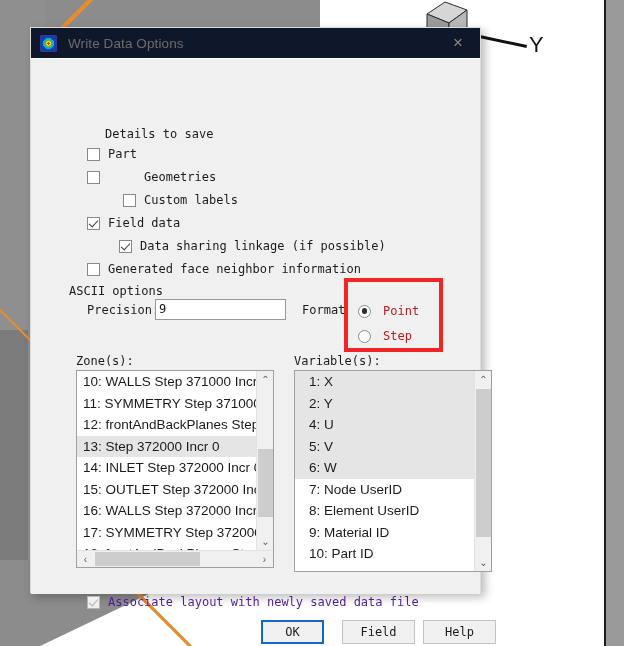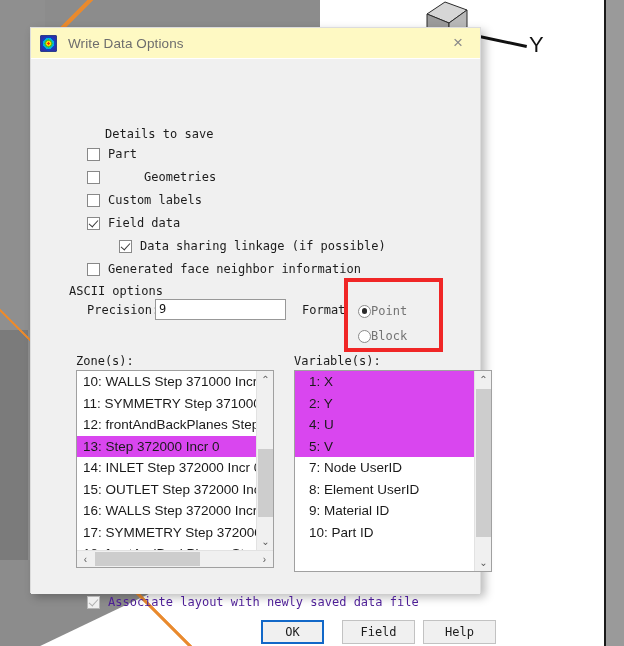--- a/index.html
+++ b/index.html
@@ -111,21 +111,21 @@
     top: 27px;
     width: 451px;
     height: 566px;
     background: #f0f0f0;
     box-shadow: 4px 4px 9px rgba(0,0,0,0.28);
     border: 1px solid #dcdcdc;
     box-sizing: border-box;
   }
   #titlebar {
     height: 30px;
-    background: #fef9c3;
+    background: #0f172a;
     display: flex;
     align-items: center;
     position: relative;
     border-bottom: 1px solid #ffffff;
   }
   #app-icon {
     width: 17px; height: 17px;
     margin-left: 9px;
     border-radius: 1px;
     background:
@@ -268,24 +268,24 @@
   }
   .radio-dot.on::after {
     content: "";
     position: absolute;
     left: 2.8px; top: 2.8px;
     width: 5.4px; height: 5.4px;
     border-radius: 50%;
     background: #2b2b2b;
   }
   .radio-label {
-    margin-left: 0;
-    font-family: "DejaVu Sans Mono", monospace;
-    font-size: 12px;
-    color: #737373;
+    margin-left: 12px;
+    font-family: "DejaVu Sans Mono", monospace;
+    font-size: 12px;
+    color: #b91c1c;
   }
 
   
   .list-wrap {
     position: absolute;
     border: 1px solid #a0a0a0;
     background: #fff;
     box-sizing: border-box;
     overflow: hidden;
   }
@@ -304,21 +304,21 @@
     line-height: 21.5px;
     padding-left: 6px;
     font-family: "Liberation Sans", sans-serif;
     font-size: 13.5px;
     color: #1a1a1a;
     white-space: nowrap;
     overflow: hidden;
     box-sizing: border-box;
   }
   #vars-wrap .list-item { padding-left: 14px; }
-  .list-item.sel { background: #d946ef; }
+  .list-item.sel { background: #e5e5e5; }
 
   
   .vsb {
     position: absolute;
     right: 0; top: 0;
     width: 17px;
     background: #f0f0f0;
     border-left: 1px solid #e2e2e2;
     box-sizing: border-box;
   }
@@ -424,21 +424,21 @@
     <div class="sec-title" style="left:38px; top:68px;padding-left:36px;">Details to save</div>
 
     <div class="chk-row" style="top:85px;">
       <span class="chk-box"></span>
       <span class="chk-label">Part</span>
     </div>
     <div class="chk-row" style="top:108px;gap:36px;">
       <span class="chk-box"></span>
       <span class="chk-label">Geometries</span>
     </div>
-    <div class="chk-row" style="top:131px;">
+    <div class="chk-row" style="top:131px;margin-left:36px;">
       <span class="chk-box"></span>
       <span class="chk-label">Custom labels</span>
     </div>
     <div class="chk-row" style="top:154px;">
       <span class="chk-box checked"></span>
       <span class="chk-label">Field data</span>
     </div>
     <div class="chk-row" style="top:177px;margin-left:32px;">
       <span class="chk-box checked"></span>
       <span class="chk-label">Data sharing linkage (if possible)</span>
@@ -455,21 +455,21 @@
     <div id="format-label">Format</div>
 
     <div id="red-annot"></div>
 
     <div class="radio-row" style="top:243px;">
       <span class="radio-dot on"></span>
       <span class="radio-label">Point</span>
     </div>
     <div class="radio-row" style="top:268px;">
       <span class="radio-dot"></span>
-      <span class="radio-label">Block</span>
+      <span class="radio-label">Step</span>
     </div>
 
     <div class="sec-title" style="left:45px; top:295px;">Zone(s):</div>
 
     <div class="list-wrap" id="zones-wrap">
       <div class="list-inner">
         <div class="list-item">10: WALLS Step 371000 Incr 0</div>
         <div class="list-item">11: SYMMETRY Step 371000 Ir</div>
         <div class="list-item">12: frontAndBackPlanes Step 3</div>
         <div class="list-item sel">13: Step 372000 Incr 0</div>
@@ -492,20 +492,21 @@
     </div>
 
     <div class="sec-title" style="left:263px; top:295px;">Variable(s):</div>
 
     <div class="list-wrap" id="vars-wrap">
       <div class="list-inner">
         <div class="list-item sel">1: X</div>
         <div class="list-item sel">2: Y</div>
         <div class="list-item sel">4: U</div>
         <div class="list-item sel">5: V</div>
+        <div class="list-item sel">6: W</div>
         <div class="list-item">7: Node UserID</div>
         <div class="list-item">8: Element UserID</div>
         <div class="list-item">9: Material ID</div>
         <div class="list-item">10: Part ID</div>
       </div>
       <div class="vsb">
         <div class="sb-arrow">⌃</div>
         <div class="vthumb" style="top:18px; height:148px;"></div>
         <div class="sb-arrow down">⌄</div>
       </div>

